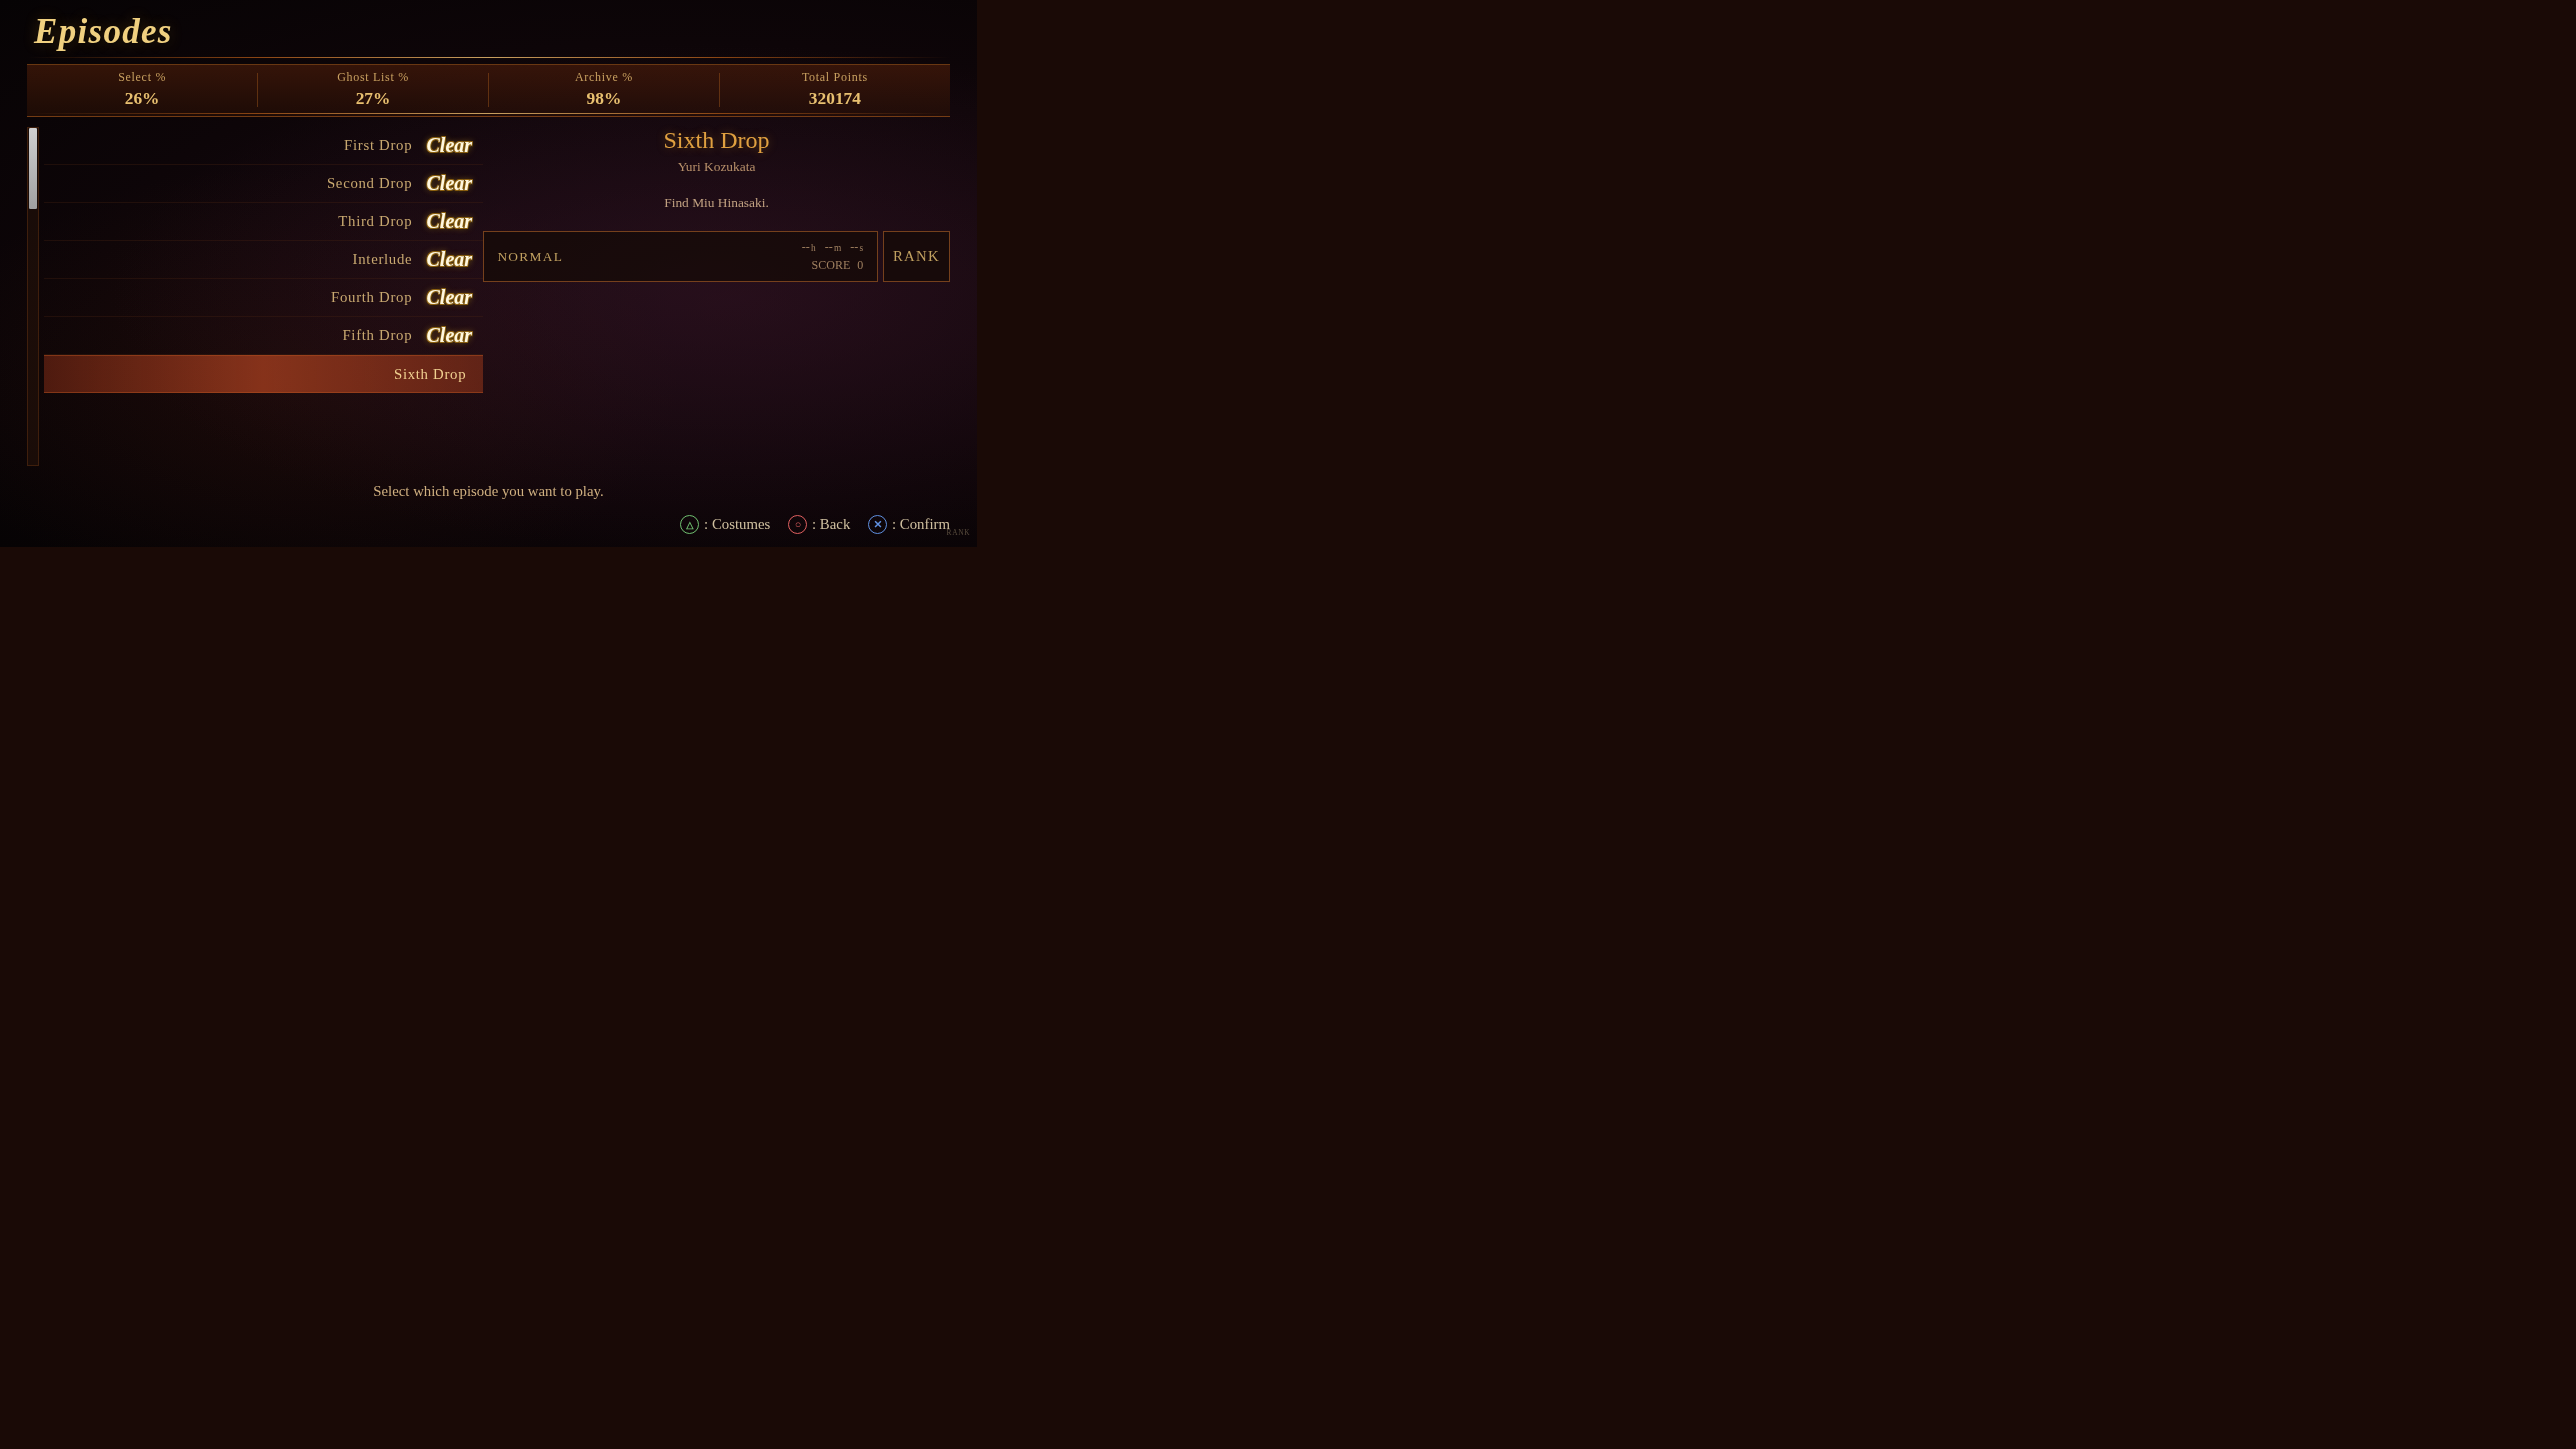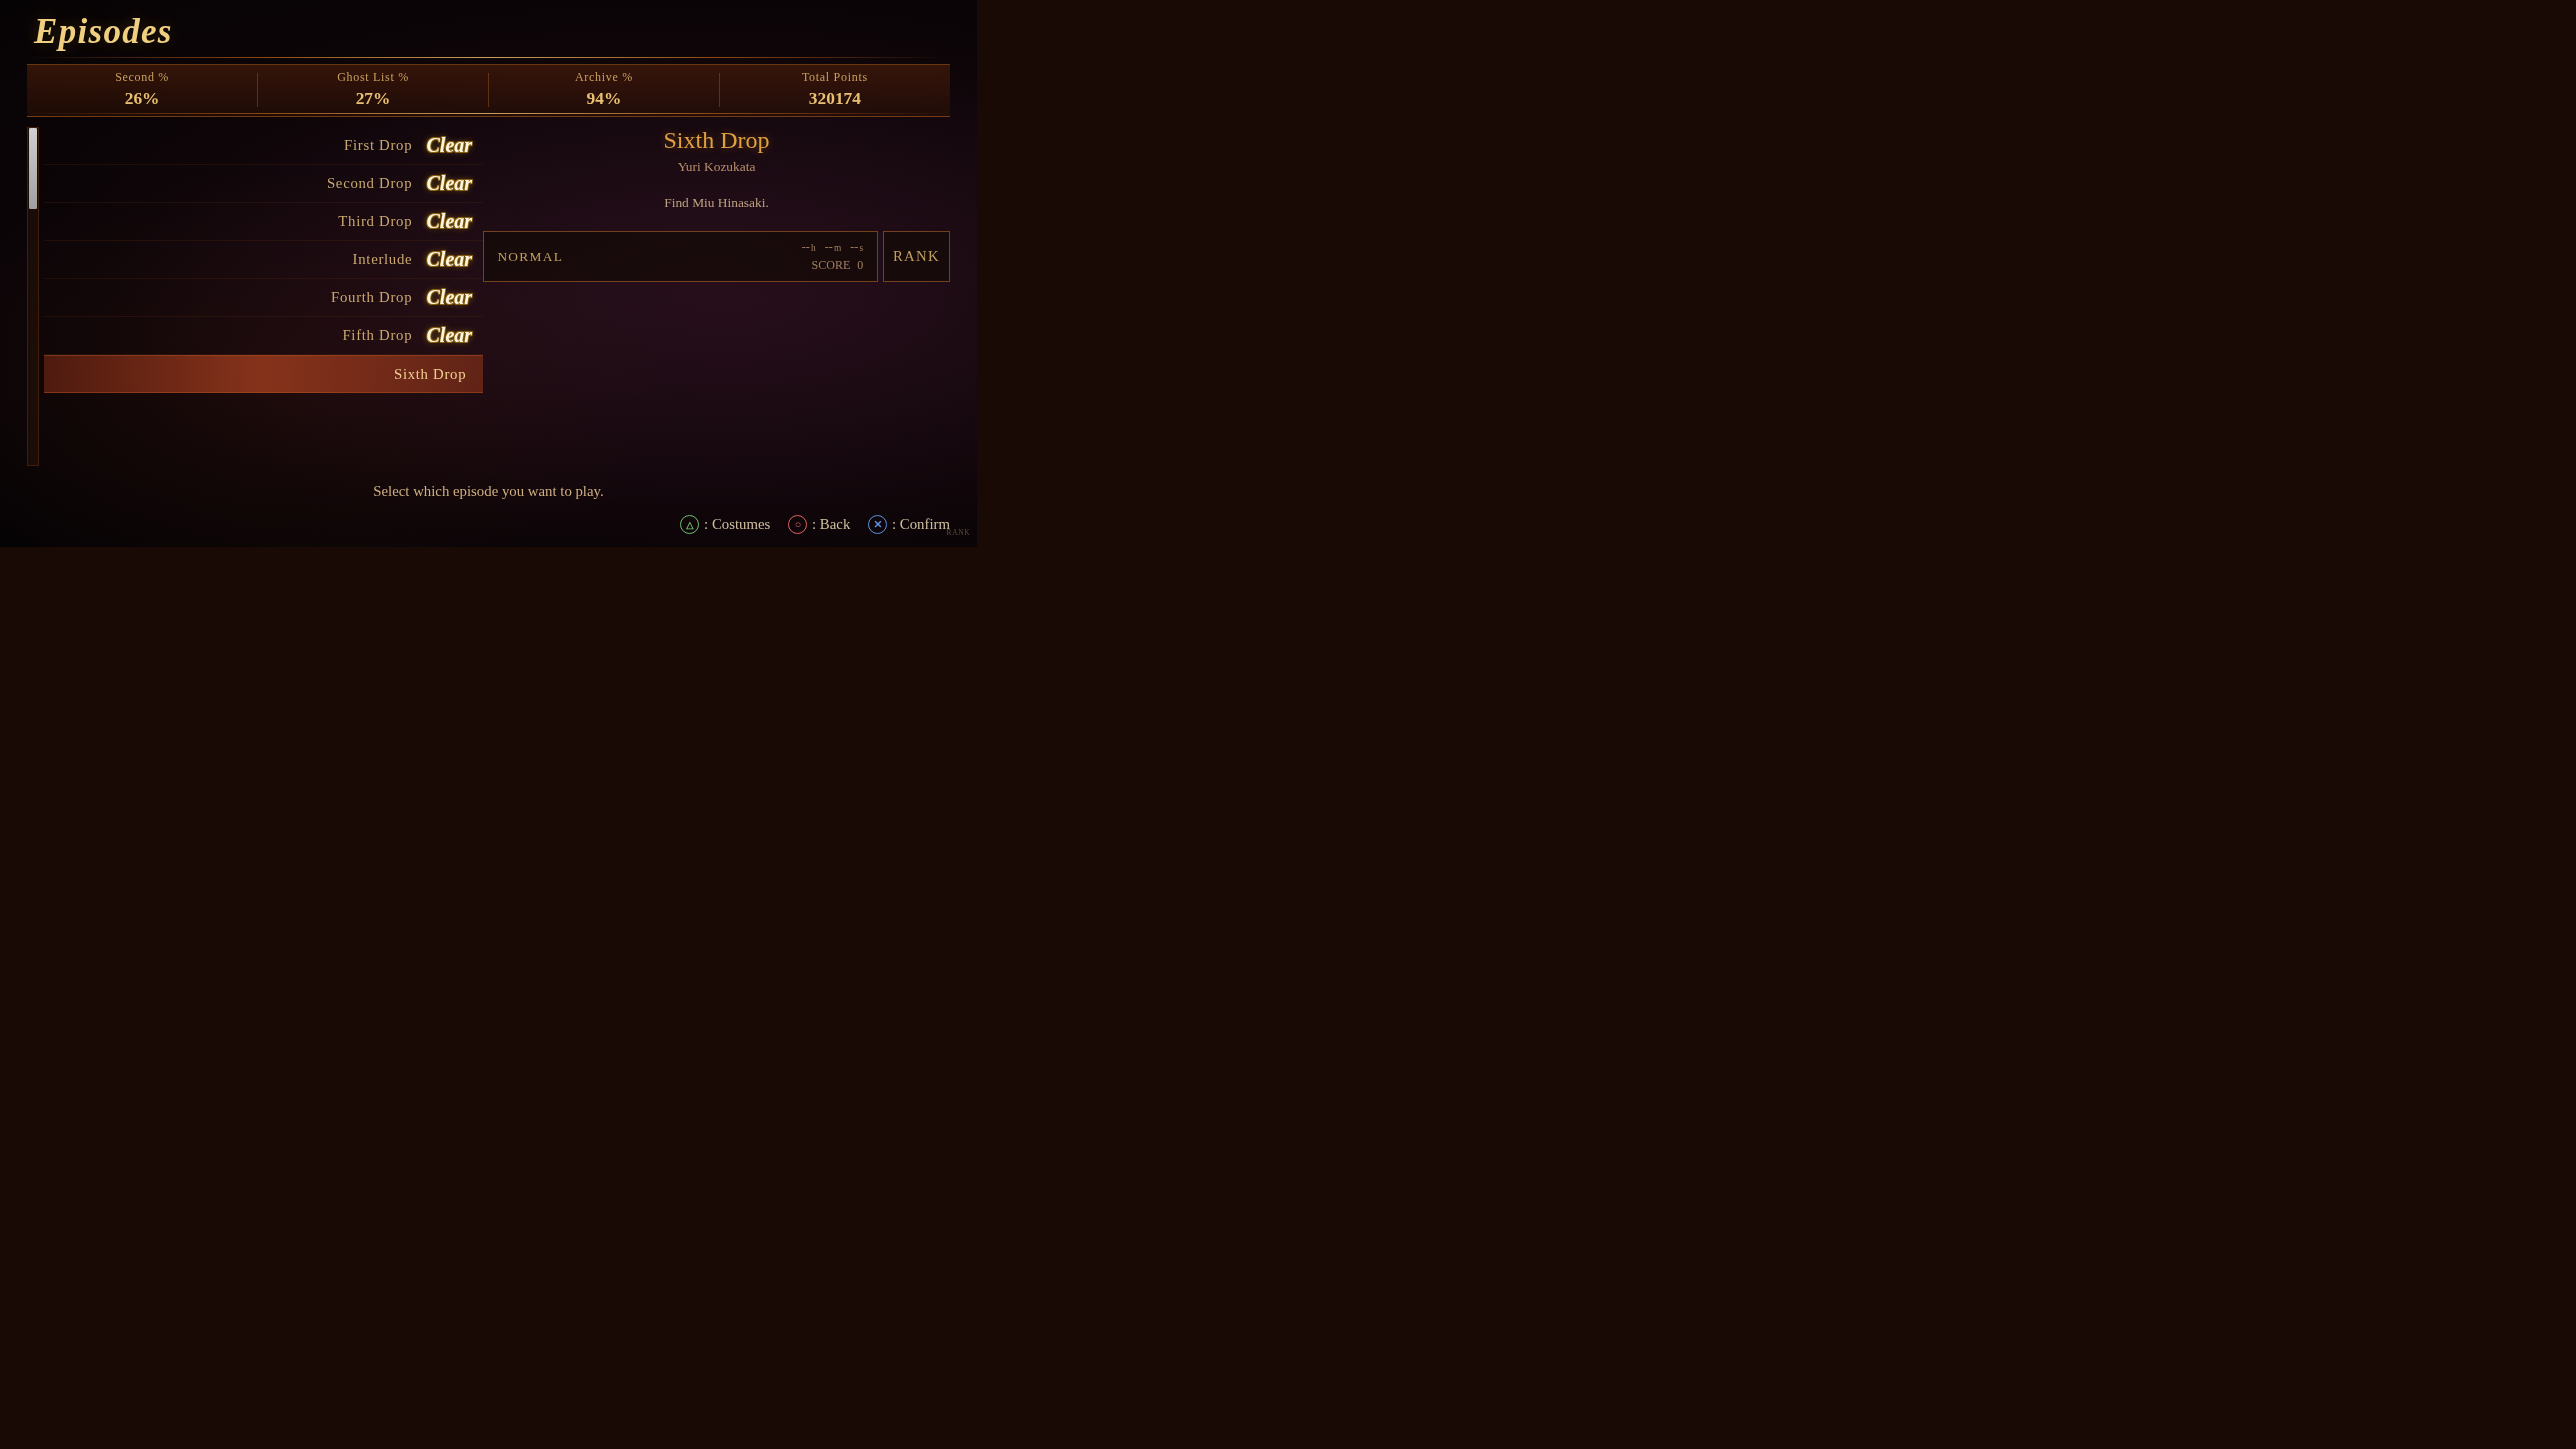--- a/index.html
+++ b/index.html
@@ -343,32 +343,32 @@
 <div class="bg"></div>
 
 <div class="content">
 
   <div class="title">Episodes</div>
 
   <div class="top-divider"></div>
 
   <div class="stats-bar">
     <div class="stat-item">
-      <div class="stat-label">Second %</div>
+      <div class="stat-label">Select %</div>
       <div class="stat-value">26%</div>
     </div>
     <div class="stat-divider"></div>
     <div class="stat-item">
       <div class="stat-label">Ghost List %</div>
       <div class="stat-value">27%</div>
     </div>
     <div class="stat-divider"></div>
     <div class="stat-item">
       <div class="stat-label">Archive %</div>
-      <div class="stat-value">94%</div>
+      <div class="stat-value">98%</div>
     </div>
     <div class="stat-divider"></div>
     <div class="stat-item">
       <div class="stat-label">Total Points</div>
       <div class="stat-value">320174</div>
     </div>
   </div>
 
   <div class="stats-divider"></div>
 

